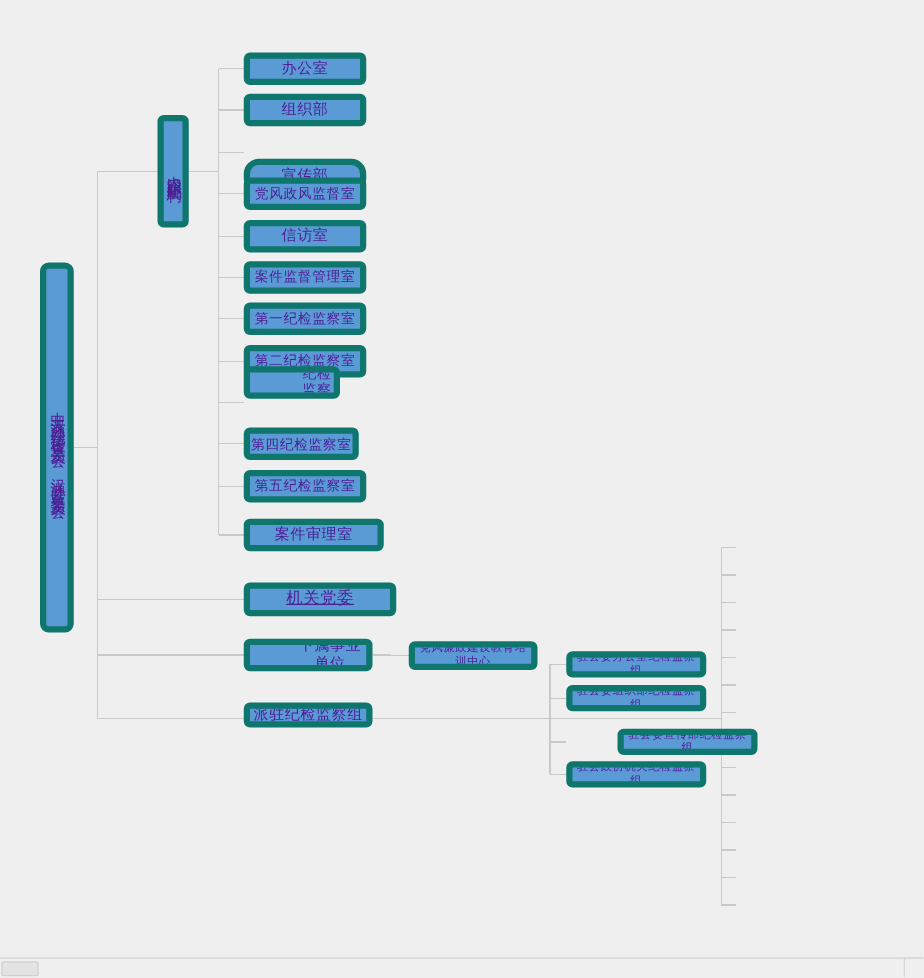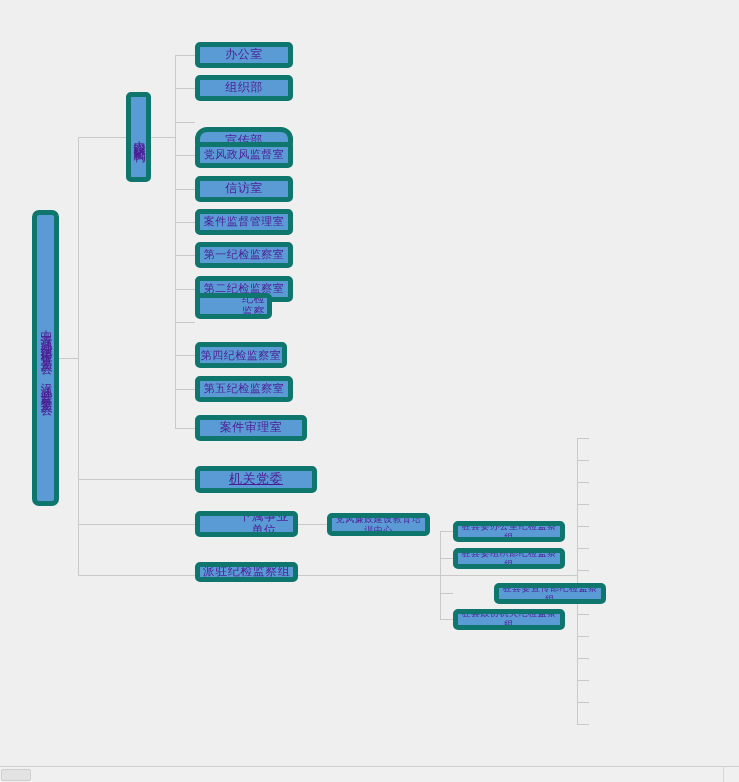--- a/index.html
+++ b/index.html
@@ -252,21 +252,21 @@
       </div>
       <div class="node fs9" style="left: 453px; top: 521px; width: 112px; height: 21px;">
         <span>驻县委办公室纪检监察组</span>
       </div>
       <div class="node fs9" style="left: 453px; top: 548px; width: 112px; height: 21px;">
         <span>驻县委组织部纪检监察组</span>
       </div>
       <div class="node fs9" style="left: 470px; top: 583px; width: 112px; height: 21px; margin-left: 24px;">
         <span>驻县委宣传部纪检监察组</span>
       </div>
-      <div class="node fs9" style="left: 453px; top: 609px; width: 112px; height: 21px; font-family: Liberation Mono, monospace;">
+      <div class="node fs9" style="left: 453px; top: 609px; width: 112px; height: 21px;">
         <span>驻县政协机关纪检监察组</span>
       </div>
     </div>
 
   <div id="hscroll-track">
     <div id="hscroll-thumb"></div>
   </div>
   <div id="hscroll-corner"></div>
 </div>
 

